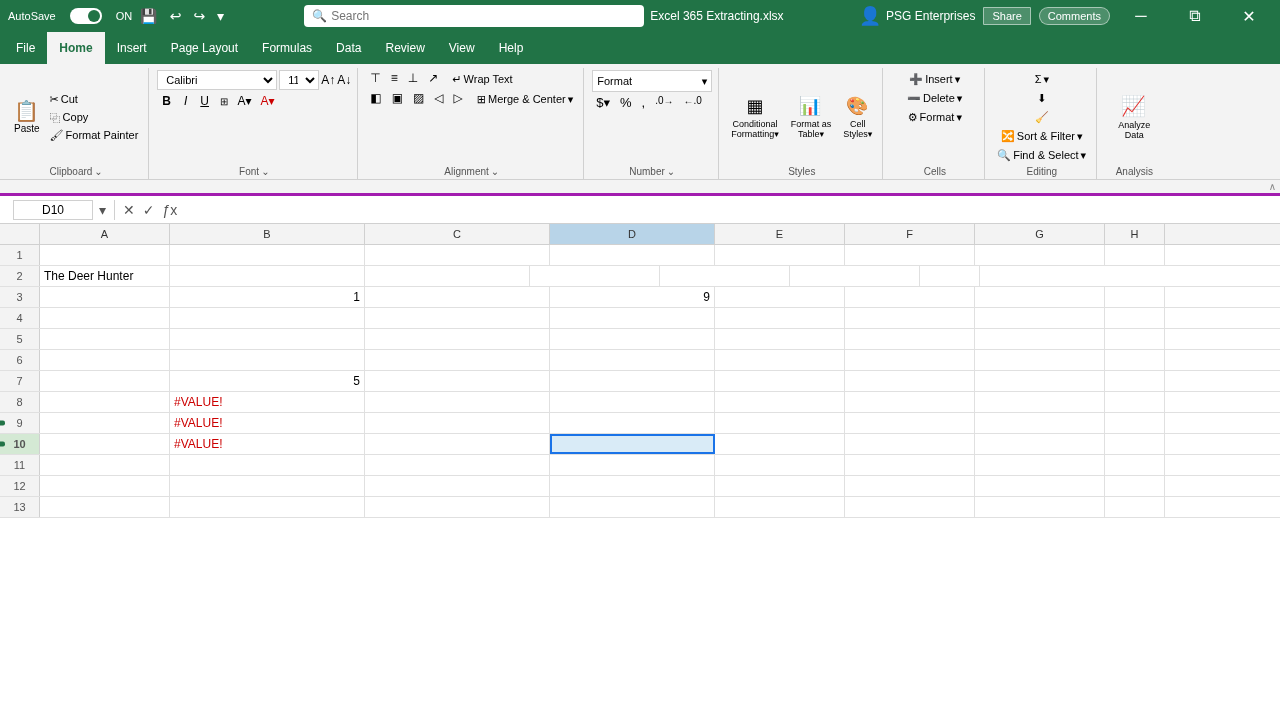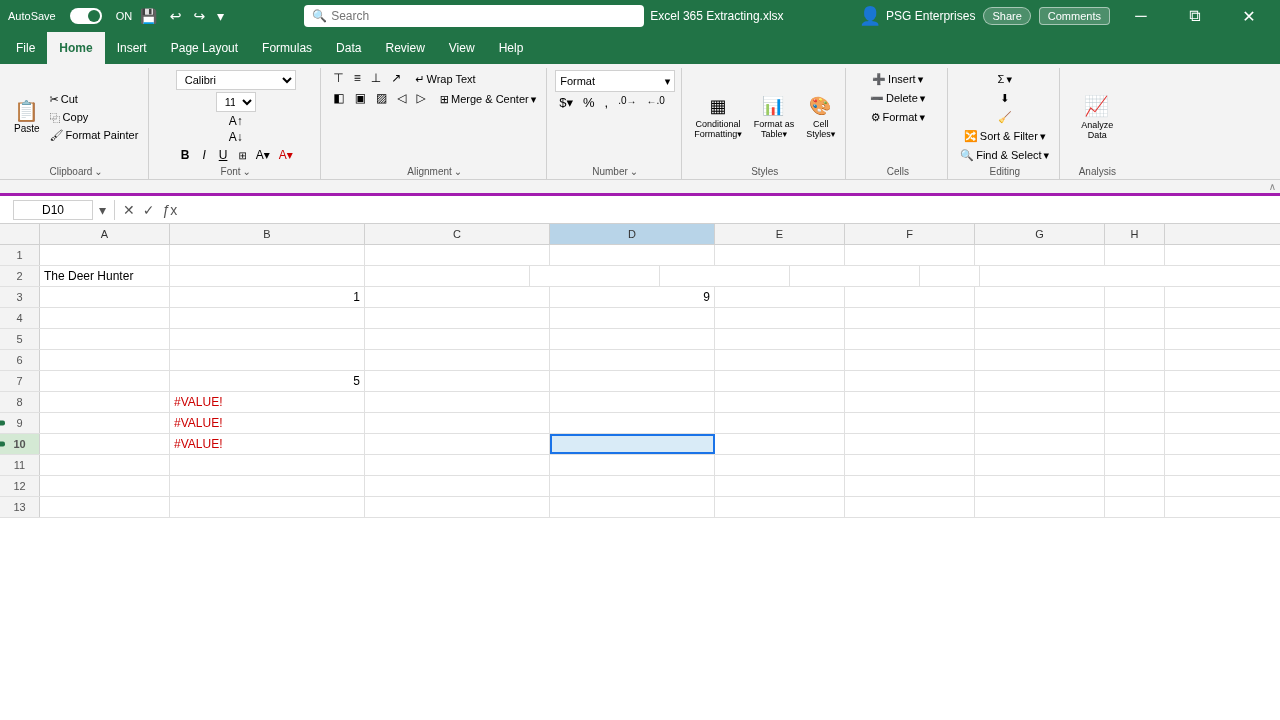--- a/index.html
+++ b/index.html
@@ -190,22 +190,22 @@
       <input type="text" placeholder="Search" style="">
     </div>
     <span class="filename">Excel 365 Extracting.xlsx</span>
   </div>
 
   <div class="title-right">
     <div class="user-info">
       <span style="font-size:18px;">👤</span>
       <span>PSG Enterprises</span>
     </div>
-    <button style="background:rgba(255,255,255,0.2);border:1px solid rgba(255,255,255,0.5);color:white;border-radius:9px;padding:2px 8px;cursor:pointer;font-size:11px;text-align:center;">Share</button>
-    <button style="background:rgba(255,255,255,0.2);border:1px solid rgba(255,255,255,0.5);color:white;border-radius:4px;padding:2px 8px;cursor:pointer;font-size:11px;text-align:center;">Comments</button>
+    <button style="background:rgba(255,255,255,0.2);border:1px solid rgba(255,255,255,0.5);color:white;border-radius:1px;padding:2px 8px;cursor:pointer;font-size:11px;text-align:center;">Share</button>
+    <button style="background:rgba(255,255,255,0.2);border:1px solid rgba(255,255,255,0.5);color:white;border-radius:9px;padding:2px 8px;cursor:pointer;font-size:11px;text-align:center;">Comments</button>
     <div class="win-btn">─</div>
     <div class="win-btn">⧉</div>
     <div class="win-btn close">✕</div>
   </div>
 </div>
 
 <div id="ribbon">
   <div id="ribbon-tabs">
     <div class="ribbon-tab">File</div>
     <div class="ribbon-tab active">Home</div>
@@ -242,21 +242,21 @@
         </div>
       </div>
       <div class="ribbon-group-label">
         <span>Clipboard</span>
         <span style="cursor:pointer;">⌄</span>
       </div>
     </div>
 
     <div class="ribbon-group" style="min-width:170px;">
       <div class="ribbon-group-content" style="flex-direction:column; align-items:flex-start; gap:2px;">
-        <div style="display:flex;gap:2px;align-items:center;flex-direction:column;">
+        <div style="display:flex;gap:2px;align-items:center;">
           <select class="font-family-select">
             <option>Calibri</option>
           </select>
           <select class="font-size-select">
             <option>11</option>
           </select>
           <span style="font-size:12px;cursor:pointer;">A↑</span>
           <span style="font-size:12px;cursor:pointer;">A↓</span>
         </div>
         <div style="display:flex;gap:3px;align-items:center;">

